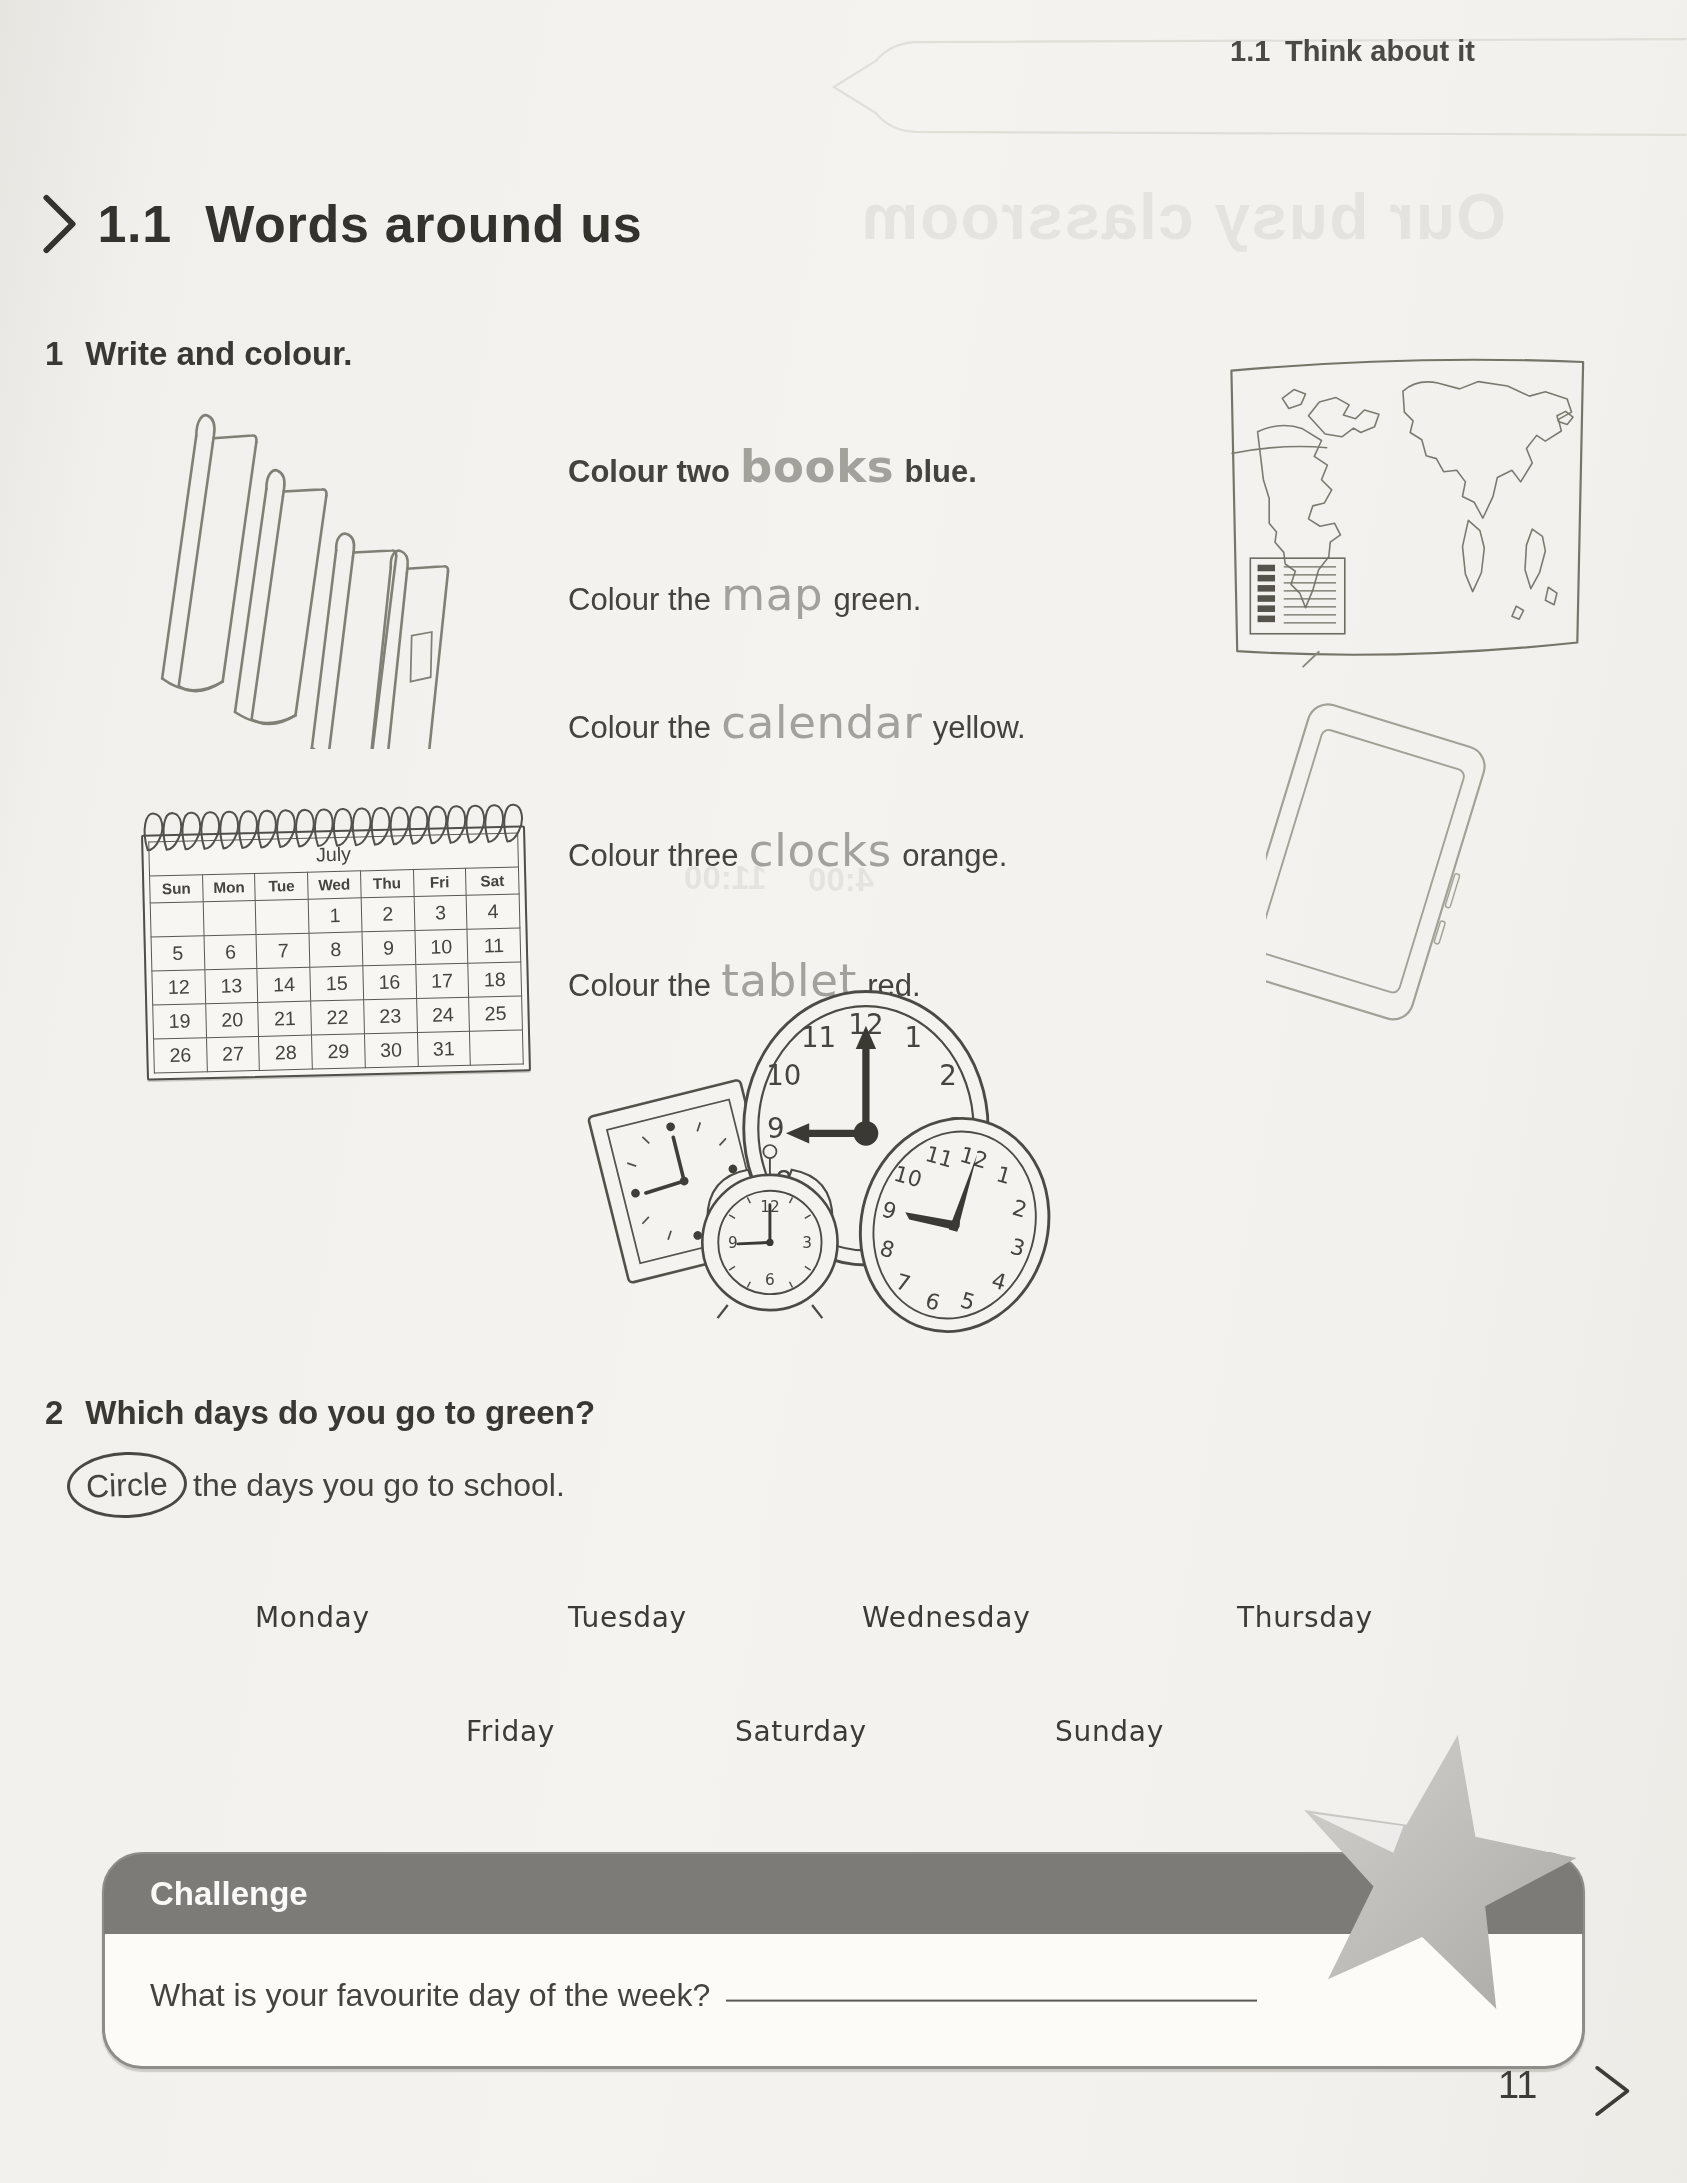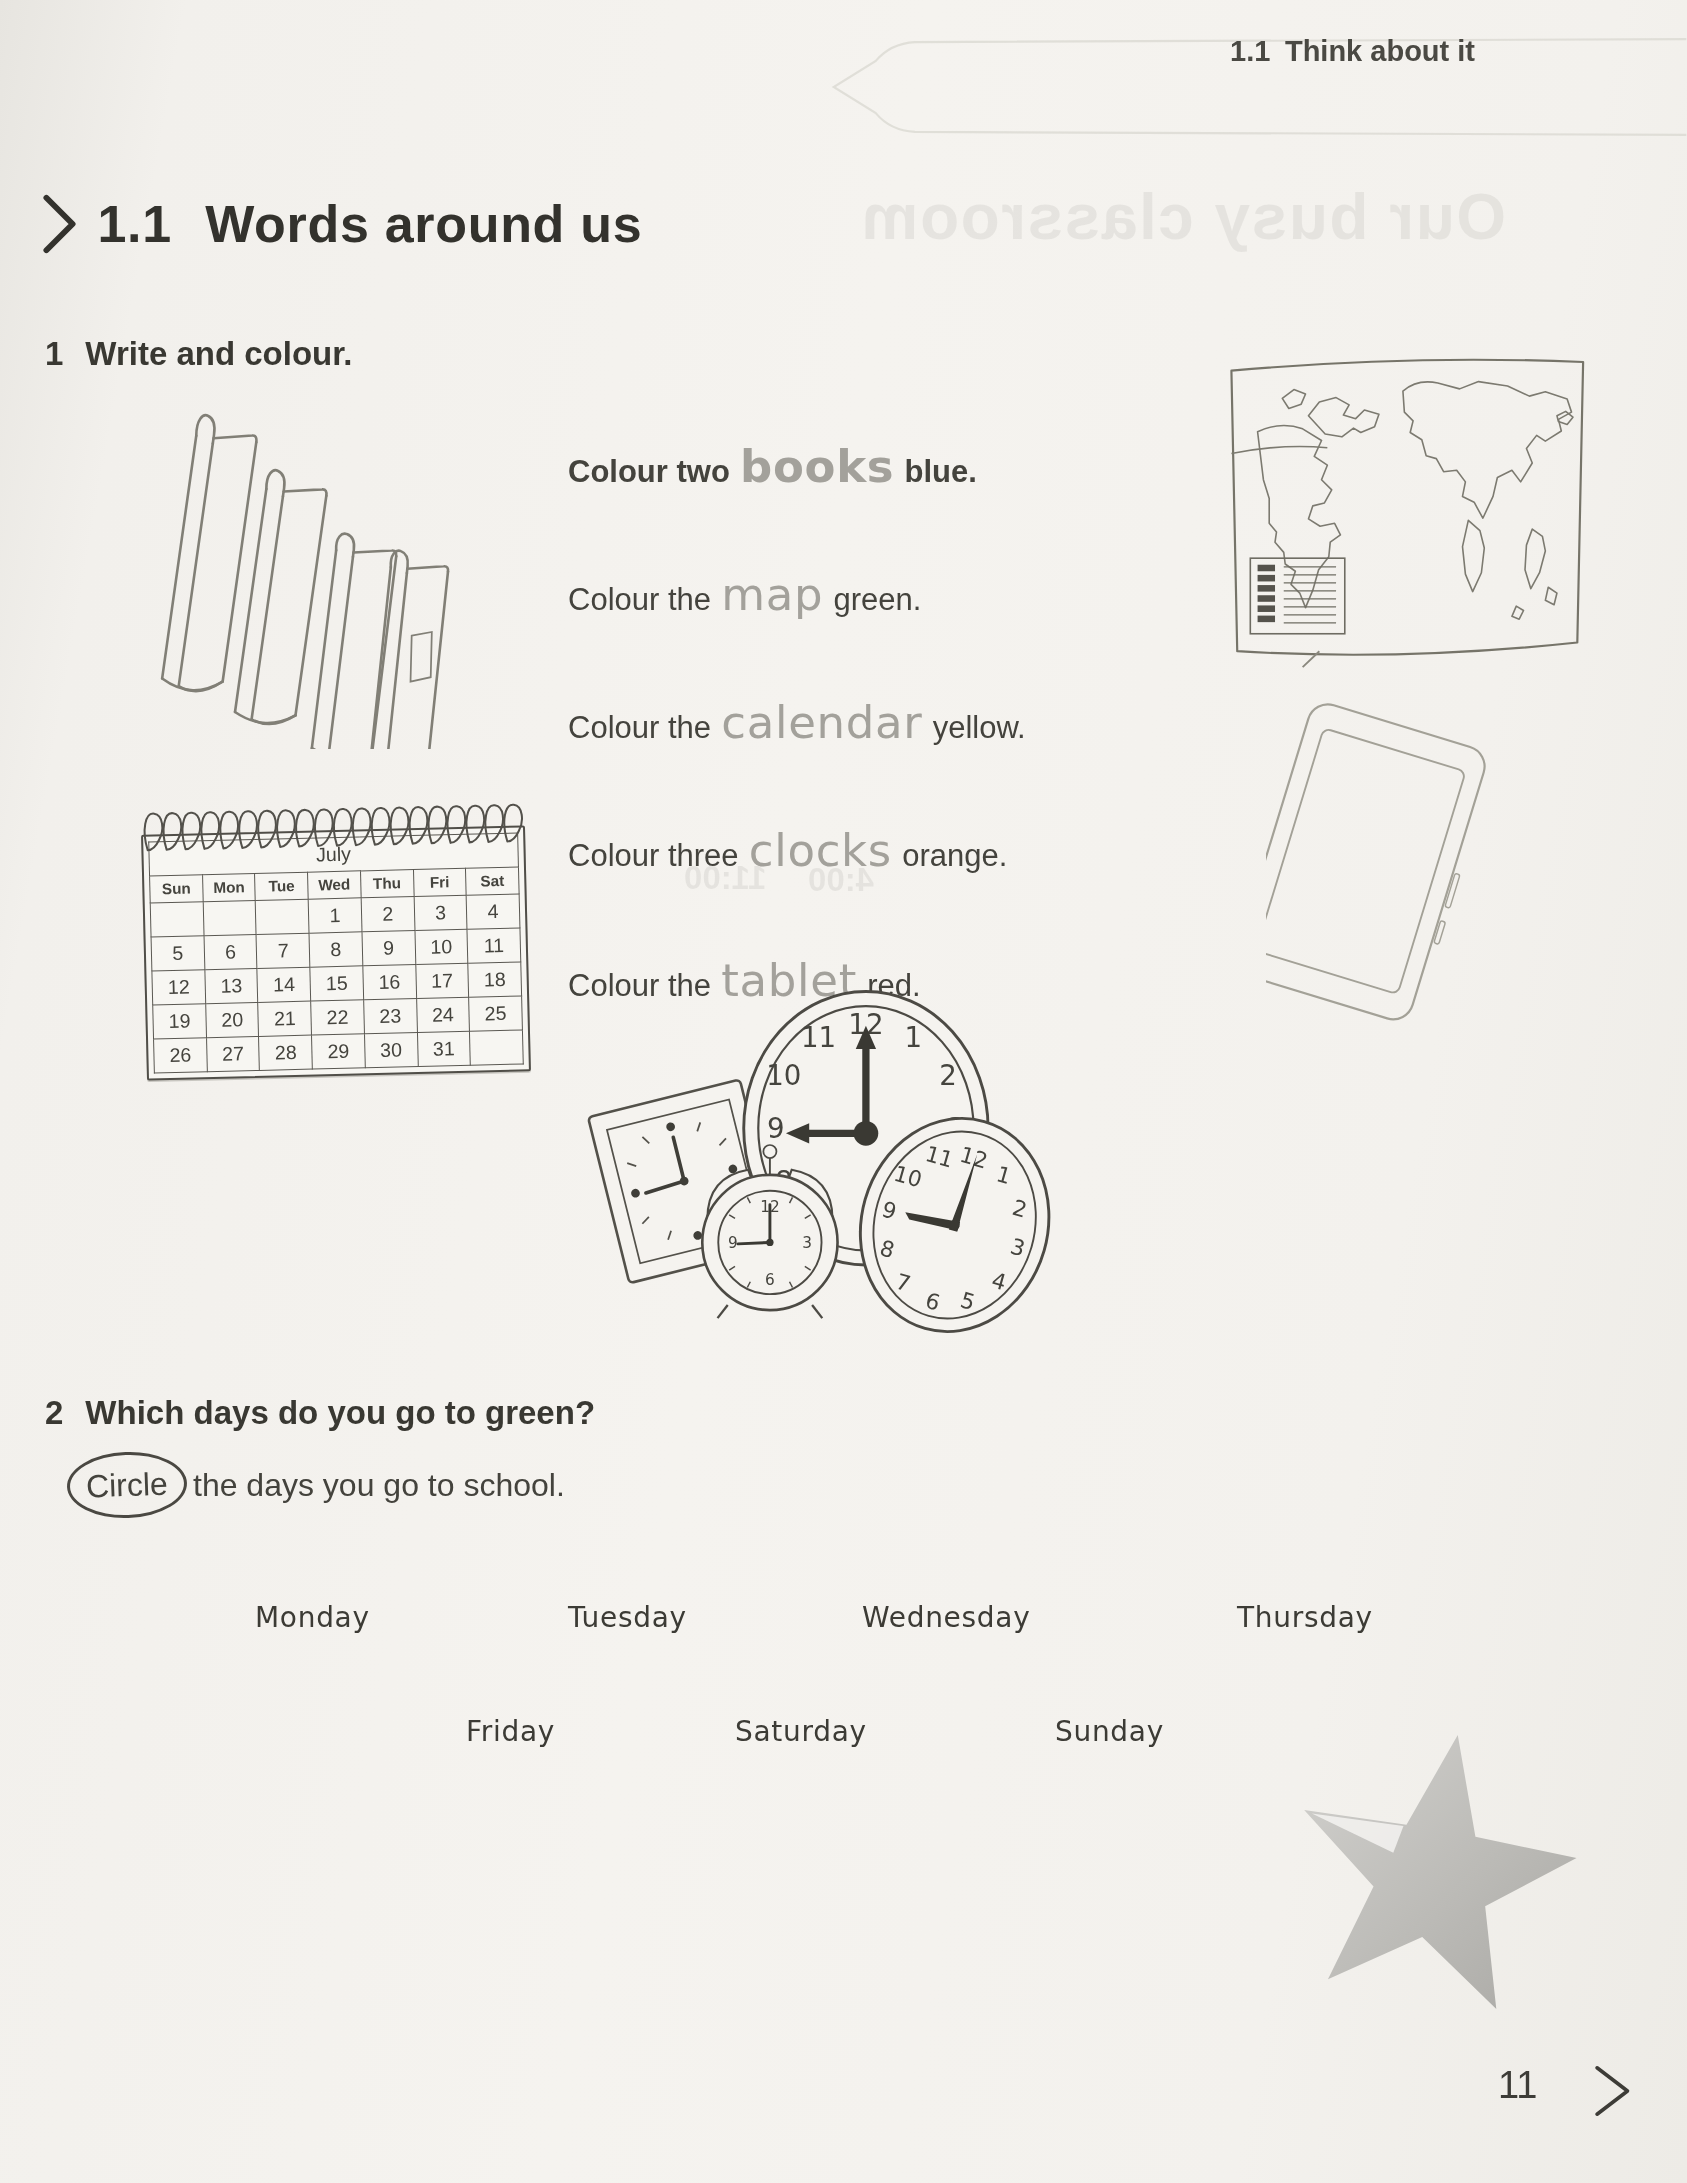--- a/index.html
+++ b/index.html
@@ -496,20 +496,27 @@
 
 
   <span class="day" style="left:255px; top:1601px;">Monday</span>
   <span class="day" style="left:568px; top:1601px;">Tuesday</span>
   <span class="day" style="left:862px; top:1601px;">Wednesday</span>
   <span class="day" style="left:1237px; top:1601px;">Thursday</span>
   <span class="day" style="left:466px; top:1715px;">Friday</span>
   <span class="day" style="left:735px; top:1715px;">Saturday</span>
   <span class="day" style="left:1055px; top:1715px;">Sunday</span>
 
+  <div class="abs challenge">
+    <div class="challenge-band"></div>
+    <div class="challenge-title">Challenge</div>
+    <div class="challenge-q">
+      <span>What is your favourite day of the week?</span><span class="answer-line"></span>
+    </div>
+  </div>
 
   <svg class="abs star-wrap" width="294" height="330" viewBox="0 0 404 454">
     <defs>
       <linearGradient id="starg" x1="0" y1="0" x2="1" y2="1">
         <stop offset="0" stop-color="#d2d1ce"></stop>
         <stop offset="0.55" stop-color="#bcbbb7"></stop>
         <stop offset="1" stop-color="#a9a8a4"></stop>
       </linearGradient>
     </defs>
     <path d="M234.7,18 L259,158 L398.1,187.2 L272.4,253.5 L287.7,394.8 L185.8,295.8

